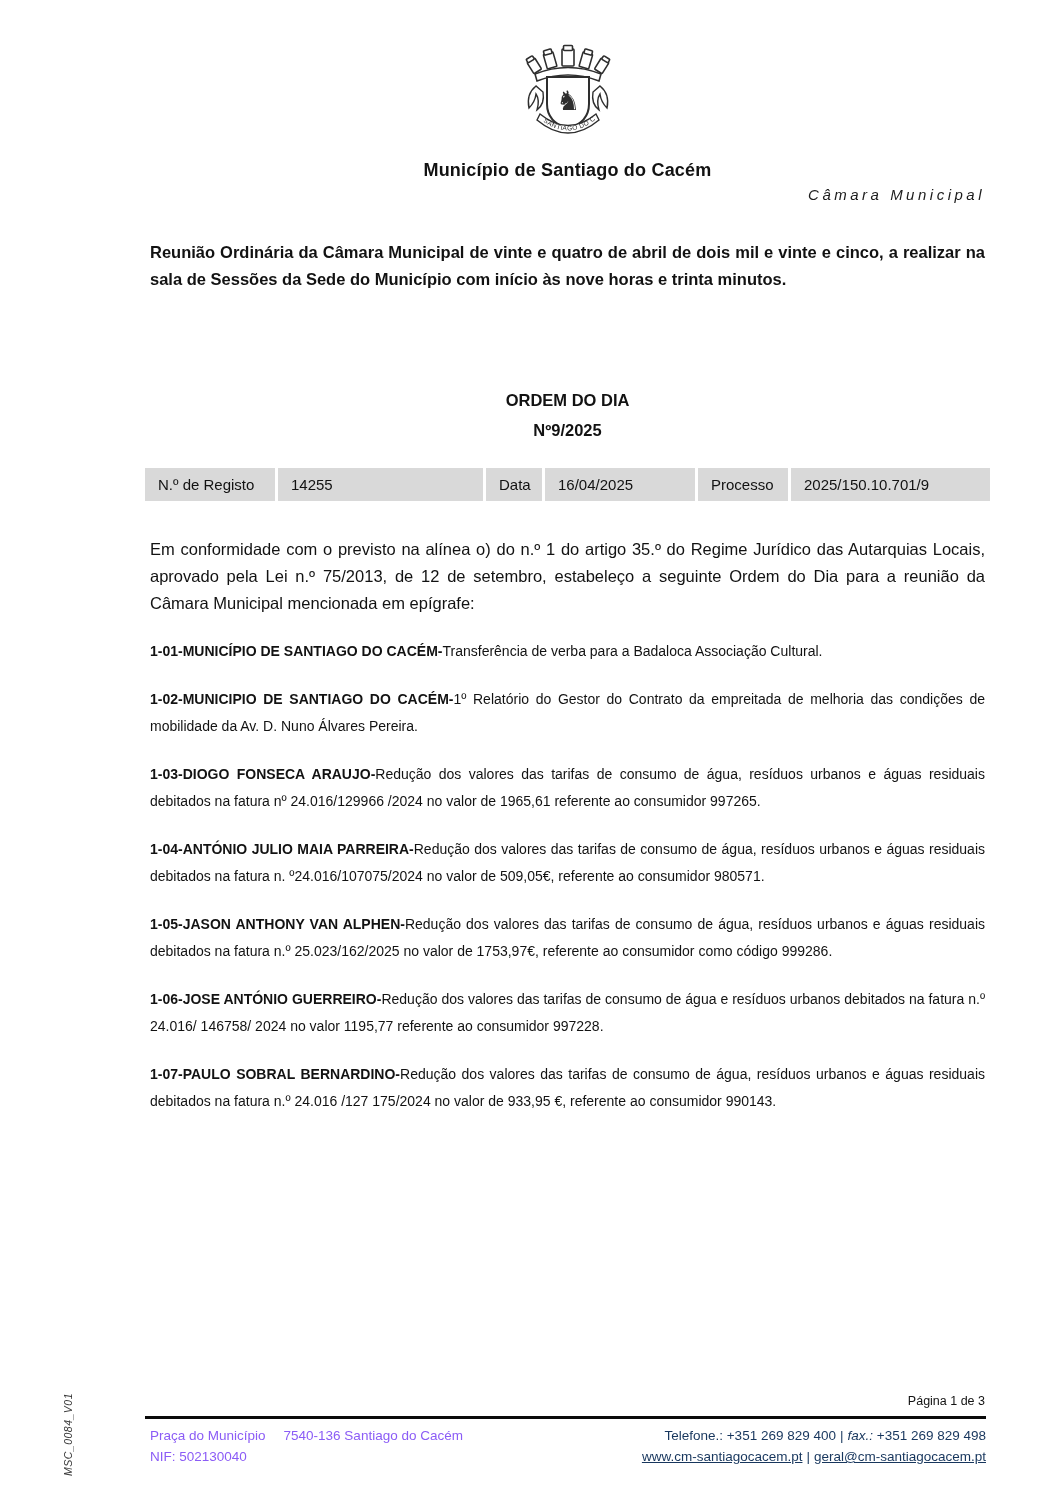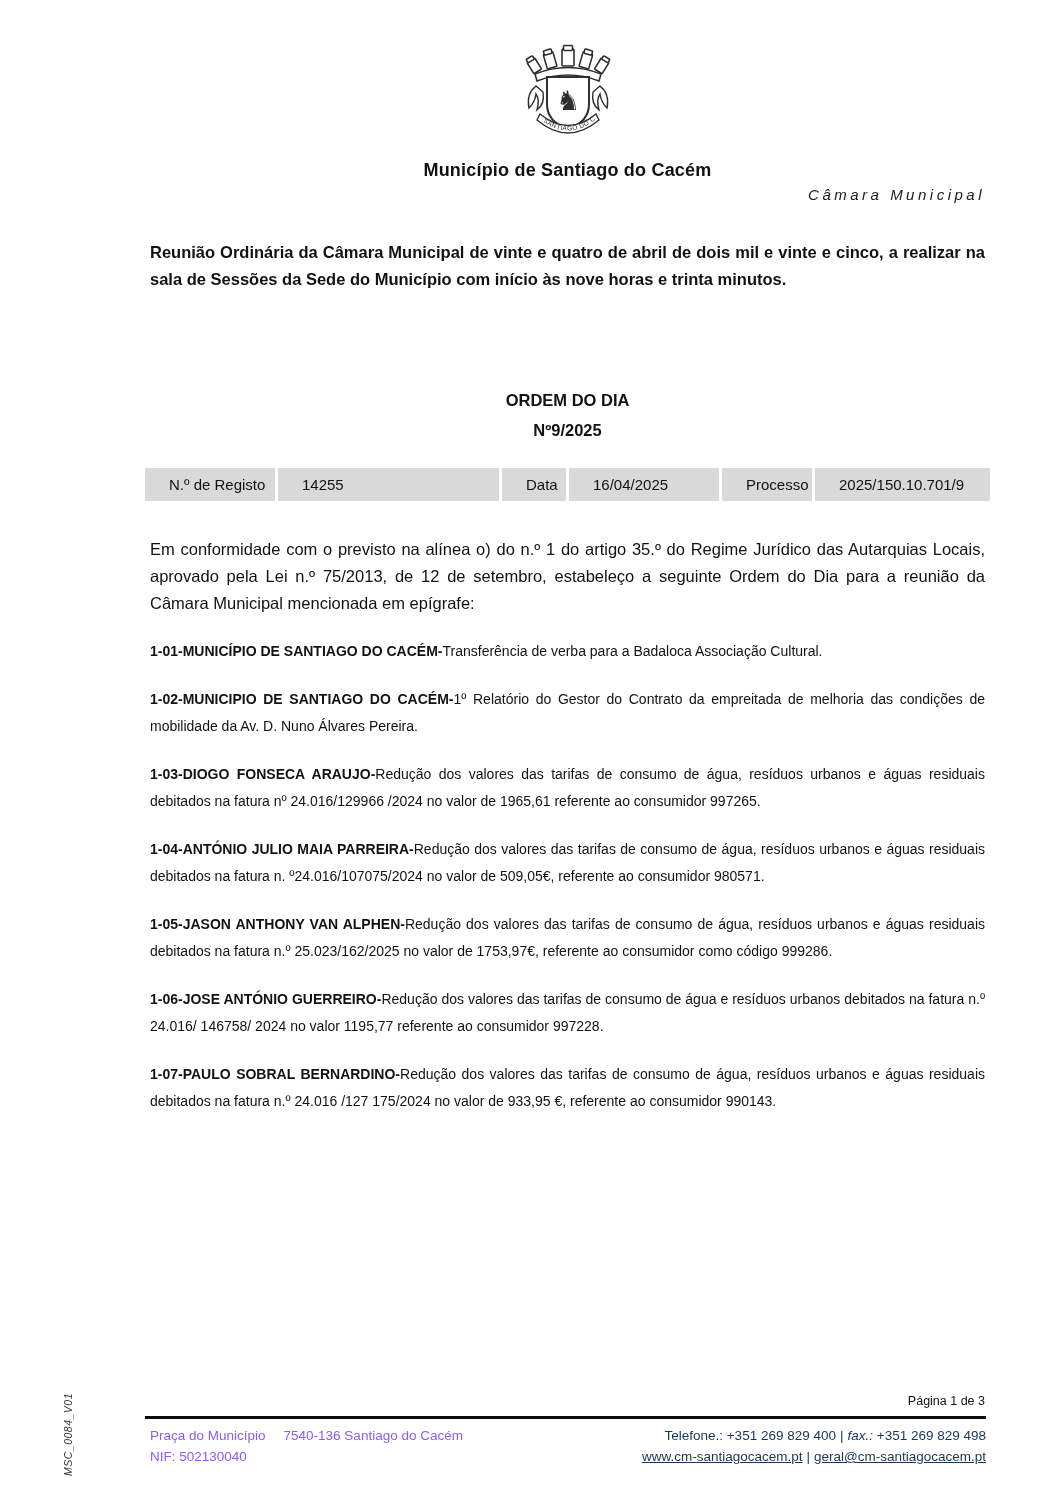--- a/index.html
+++ b/index.html
@@ -18,24 +18,24 @@
 
   
   .notice{font-weight:700;font-size:16.5px;line-height:27px;text-align:justify;margin:36px 0 0 0}
 
   
   .agenda-title{font-weight:700;font-size:16.5px;text-align:center;margin-top:98px}
   .agenda-number{font-weight:700;font-size:16.5px;text-align:center;margin-top:11px}
 
   
   .register-bar{margin-top:28px;margin-left:-5px;width:845px;display:flex;column-gap:3px;font-size:15px}
-  .register-bar .cell{background:#d9d9d9;height:33px;display:flex;align-items:center;padding-left:24px;box-sizing:border-box}
+  .register-bar .cell{background:#d9d9d9;height:33px;display:flex;align-items:center;padding-left:13px;box-sizing:border-box}
   .c-reg-label{width:130px}
-  .c-reg-value{width:221px}
-  .c-data-label{width:64px}
+  .c-reg-value{width:205px}
+  .c-data-label{width:56px}
   .c-data-value{width:150px}
   .c-proc-label{width:90px}
   .c-proc-value{flex:1}
 
   
   .intro{font-size:16.5px;line-height:27px;text-align:justify;margin:35px 0 0 0}
   .item{font-size:14px;line-height:27px;text-align:justify;margin:21px 0 0 0}
   .item:first-of-type{margin-top:39px}
   .item strong{font-weight:700}
 

